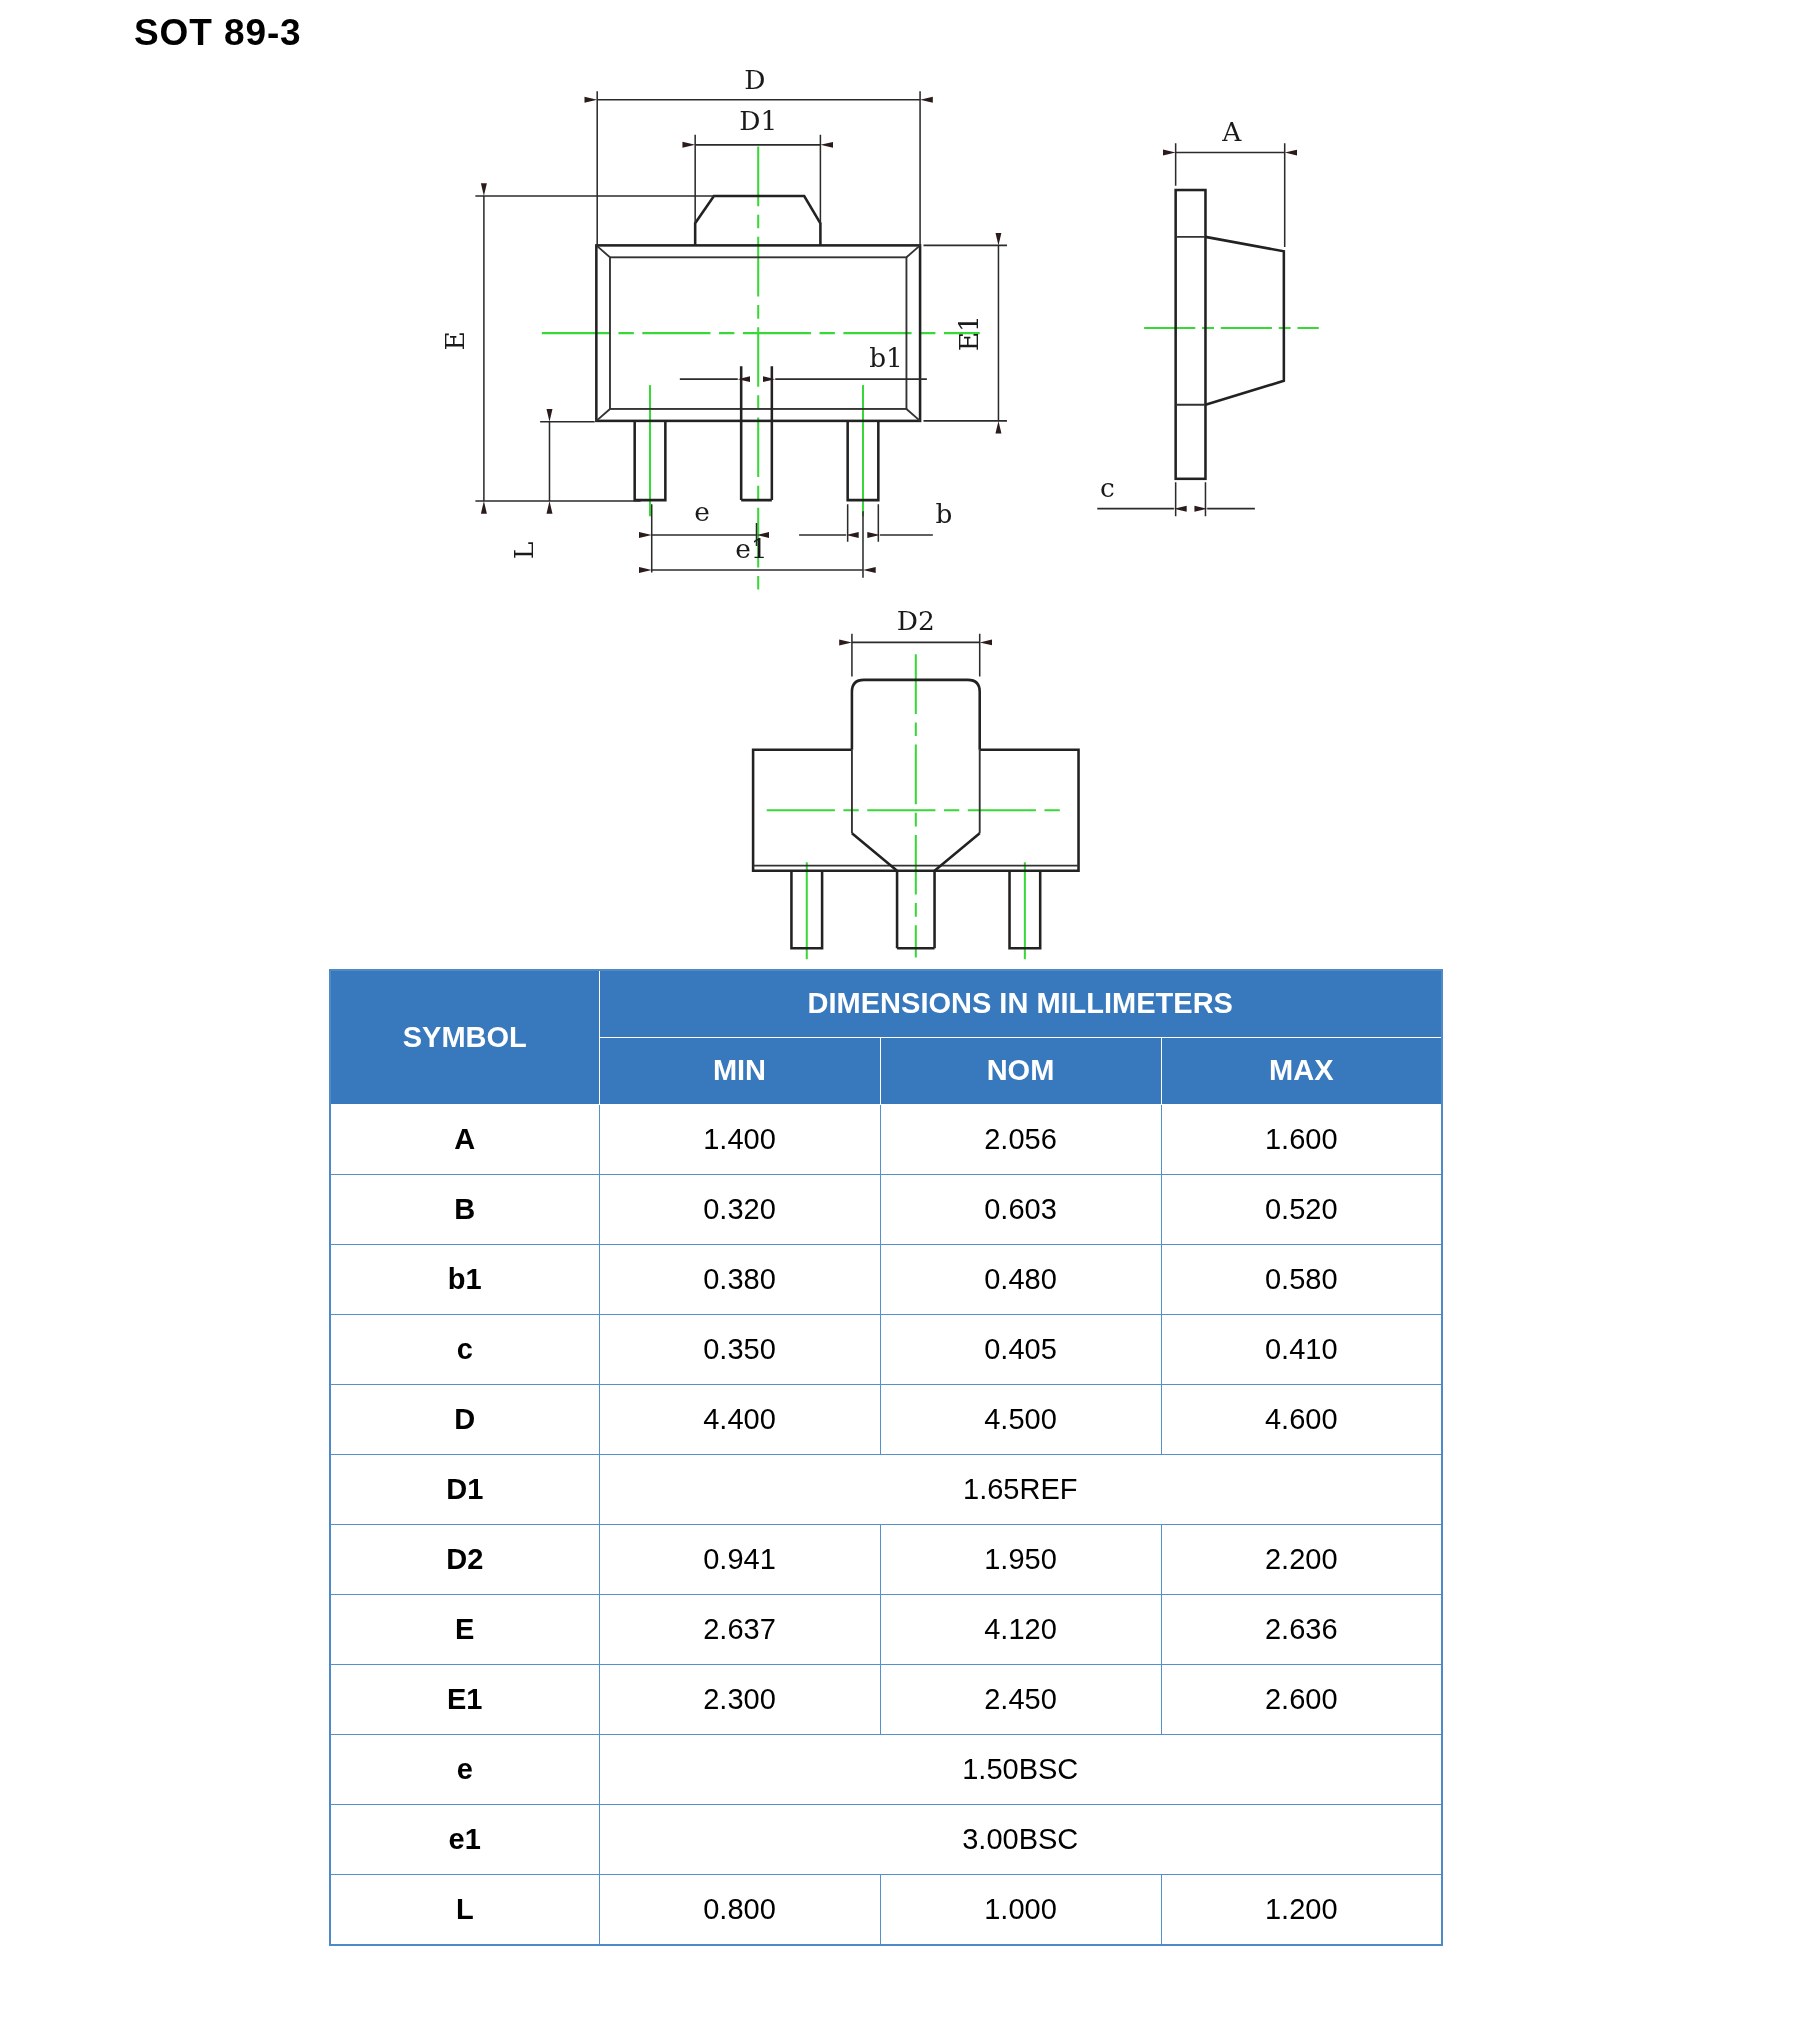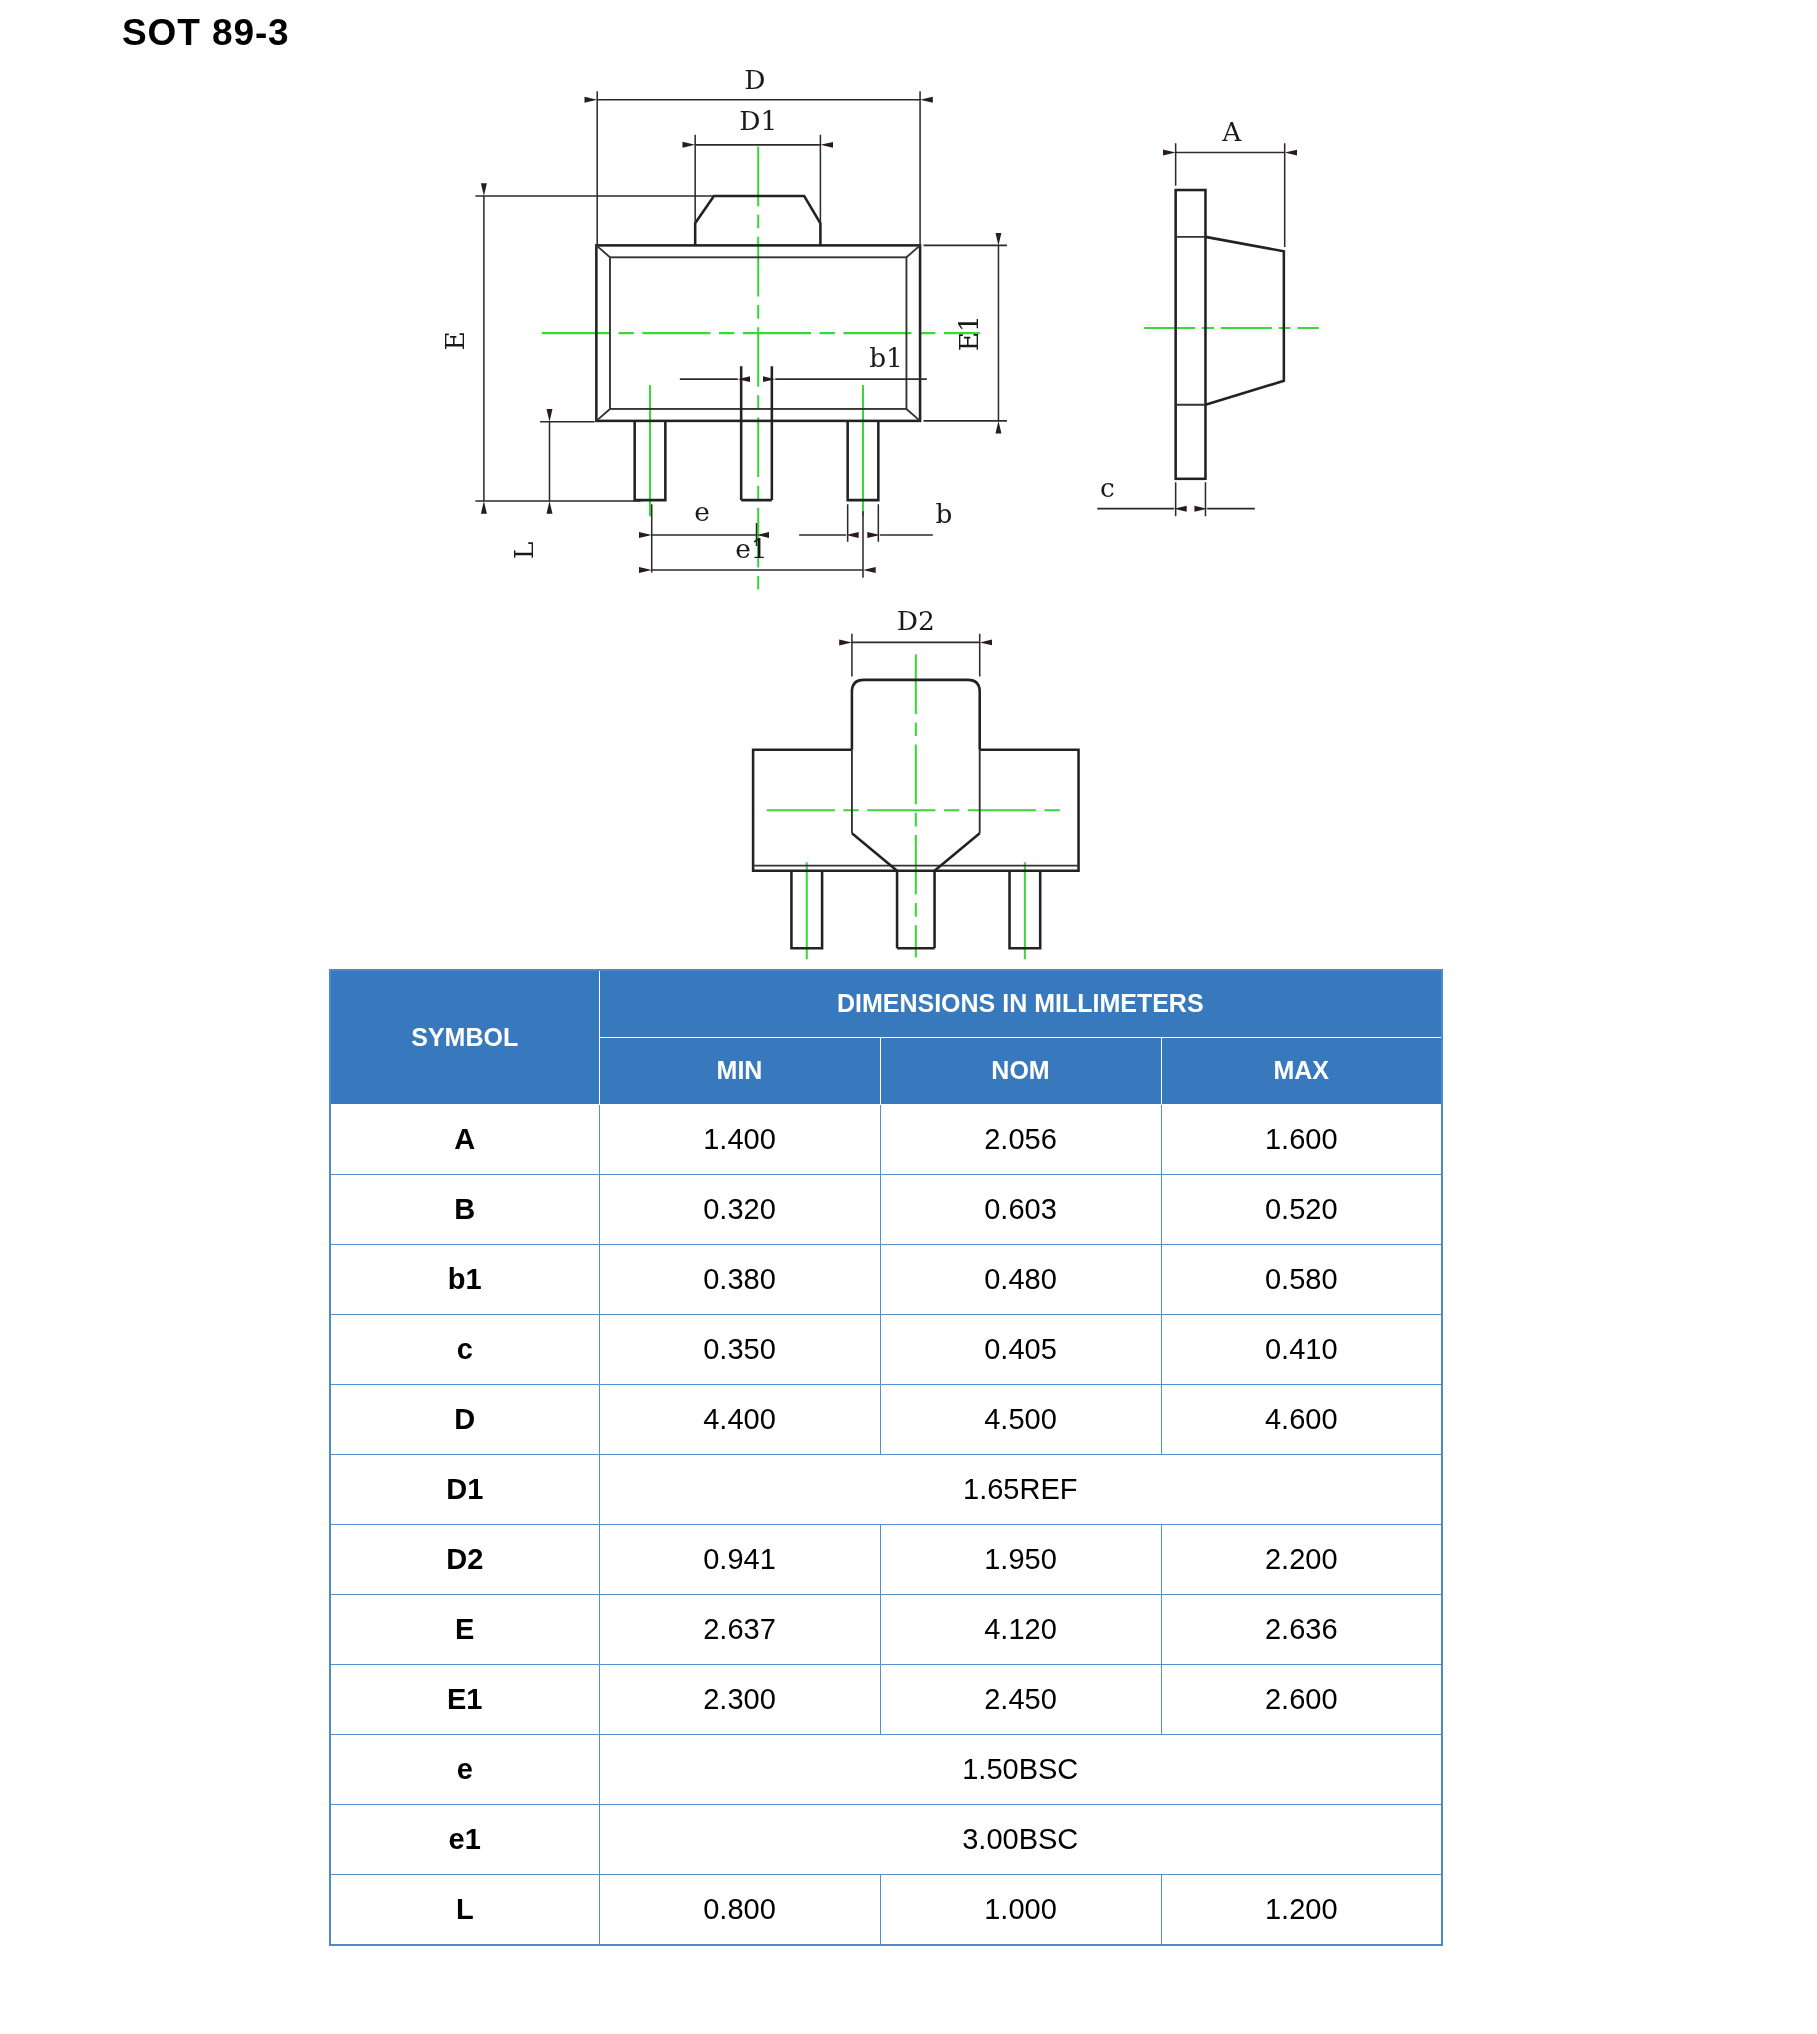--- a/index.html
+++ b/index.html
@@ -1,35 +1,35 @@
 <!DOCTYPE html>
 <html style="font-size:13.6px"><head>
 <meta charset="utf-8">
 <style>
   html,body{margin:0;padding:0;background:#ffffff;}
   .page{position:relative;width:1818px;height:2034px;background:#ffffff;overflow:hidden;
         font-family:"Liberation Sans",sans-serif;}
-  .title{position:absolute;left:122px;top:12px;font-size:37px;font-weight:bold;color:#000;
+  .title{position:absolute;left:134px;top:12px;font-size:37px;font-weight:bold;color:#000;
          letter-spacing:0.9px;font-family:"Liberation Sans",sans-serif;}
   .drawing-svg{position:absolute;left:0;top:0;}
 
   
   .ln{stroke:#222222;stroke-width:3;fill:none;stroke-linejoin:miter;}
   .ln2{stroke:#333333;stroke-width:2.2;fill:none;}
   .dim{stroke:#2b2b2b;stroke-width:1.8;fill:none;}
   .cl{stroke:#39D839;stroke-width:2.4;fill:none;}
   .cl-v{stroke-dasharray:70 10 16 10;}
   .cl-h{stroke-dasharray:80 10 18 10;}
   .cl-s{stroke-dasharray:60 8 14 8;}
   .dlabel{font-family:"DejaVu Serif",serif;font-size:31px;fill:#1a1a1a;}
 
   
   .dims-table{position:absolute;left:329px;top:969px;width:1112px;border-collapse:collapse;
               table-layout:fixed;border:2.6px solid #4E8AC8;}
-  .dims-table th{background:#3879BD;color:#fff;font-size:25px;font-weight:bold;
+  .dims-table th{background:#3879BD;color:#fff;font-size:29px;font-weight:bold;
                  border:1.7px solid #ffffff;text-align:center;vertical-align:middle;
                  font-family:"Liberation Sans",sans-serif;margin-top:48px;}
   .dims-table thead tr{height:67px;}
   .dims-table td{height:67px;border:1.7px solid #5490CC;background:#fff;color:#000;
                  font-size:29px;text-align:center;vertical-align:middle;
                  font-family:"Liberation Sans",sans-serif;}
   .dims-table td.sym{font-weight:bold;}
 </style>
 </head>
 <body>

